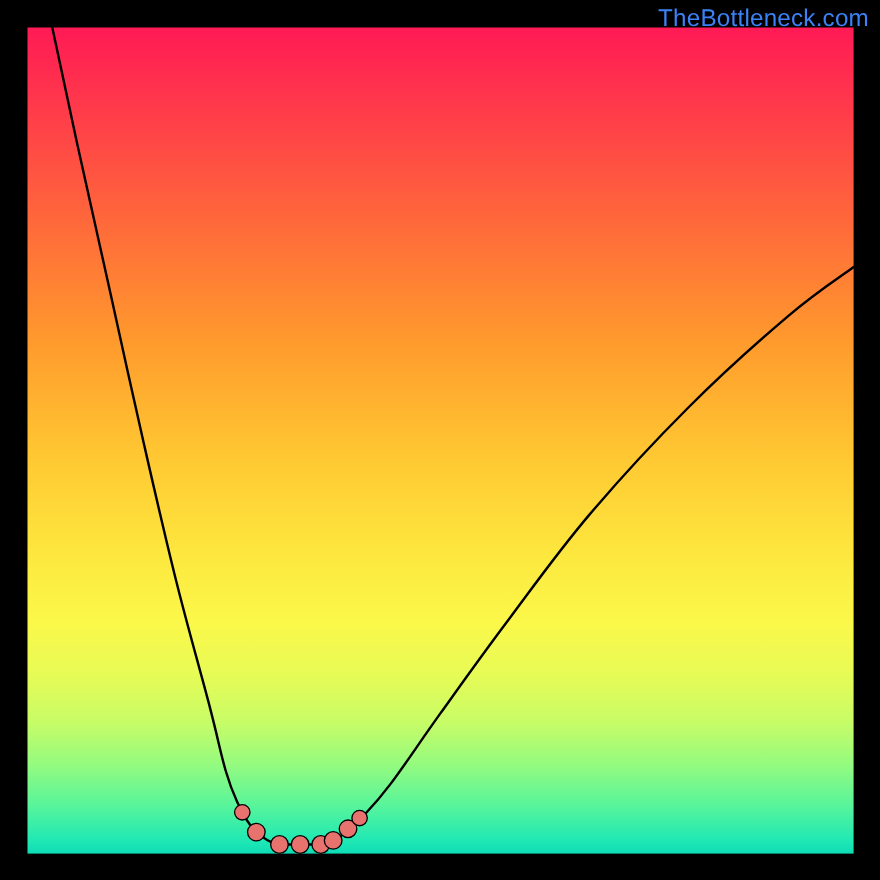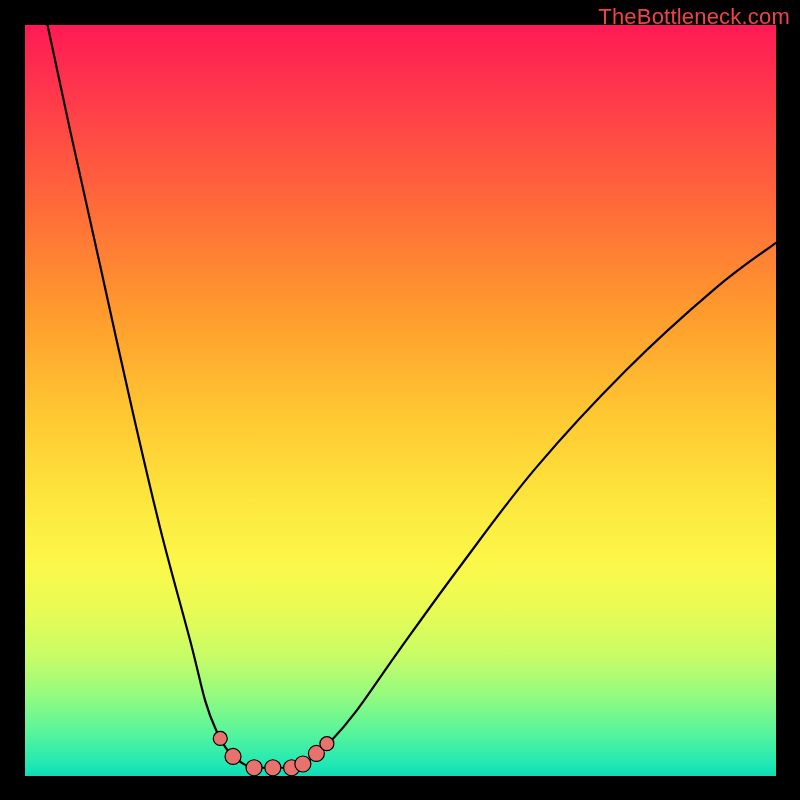--- a/index.html
+++ b/index.html
@@ -32,21 +32,21 @@
       #0edcb6 100%
     );
   }
   .watermark {
     position: absolute;
     top: 4px;
     right: 10px;
     font-family: Arial, Helvetica, sans-serif;
     font-size: 22px;
     font-weight: 500;
-    color: #ef4444;
+    color: #3b82f6;
     letter-spacing: 0.2px;
   }
   svg.curves {
     position: absolute;
     left: 25px;
     top: 25px;
     width: 751px;
     height: 751px;
     overflow: visible;
   }

